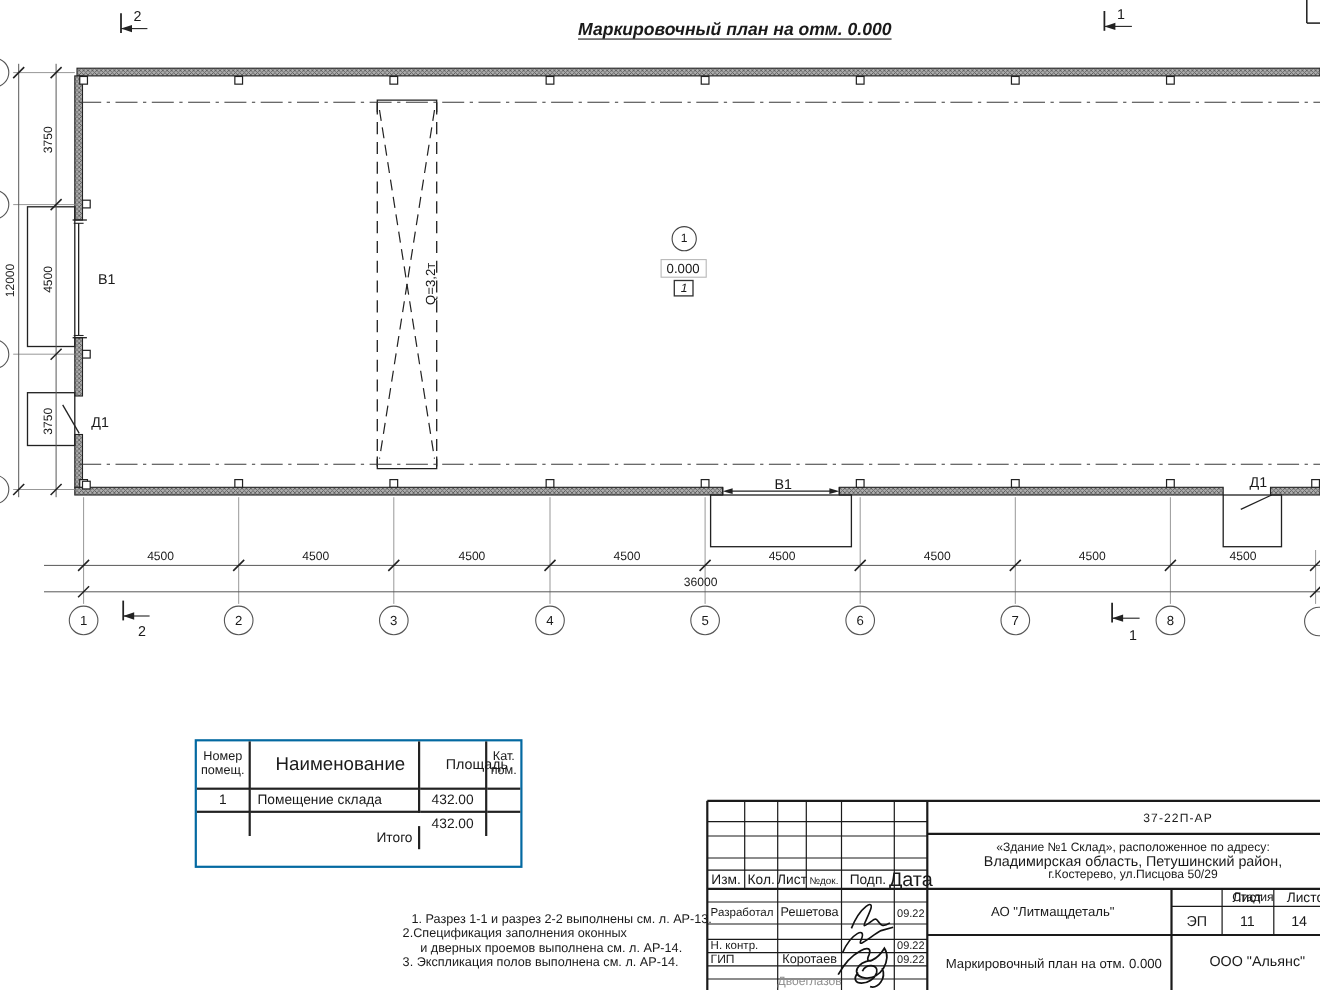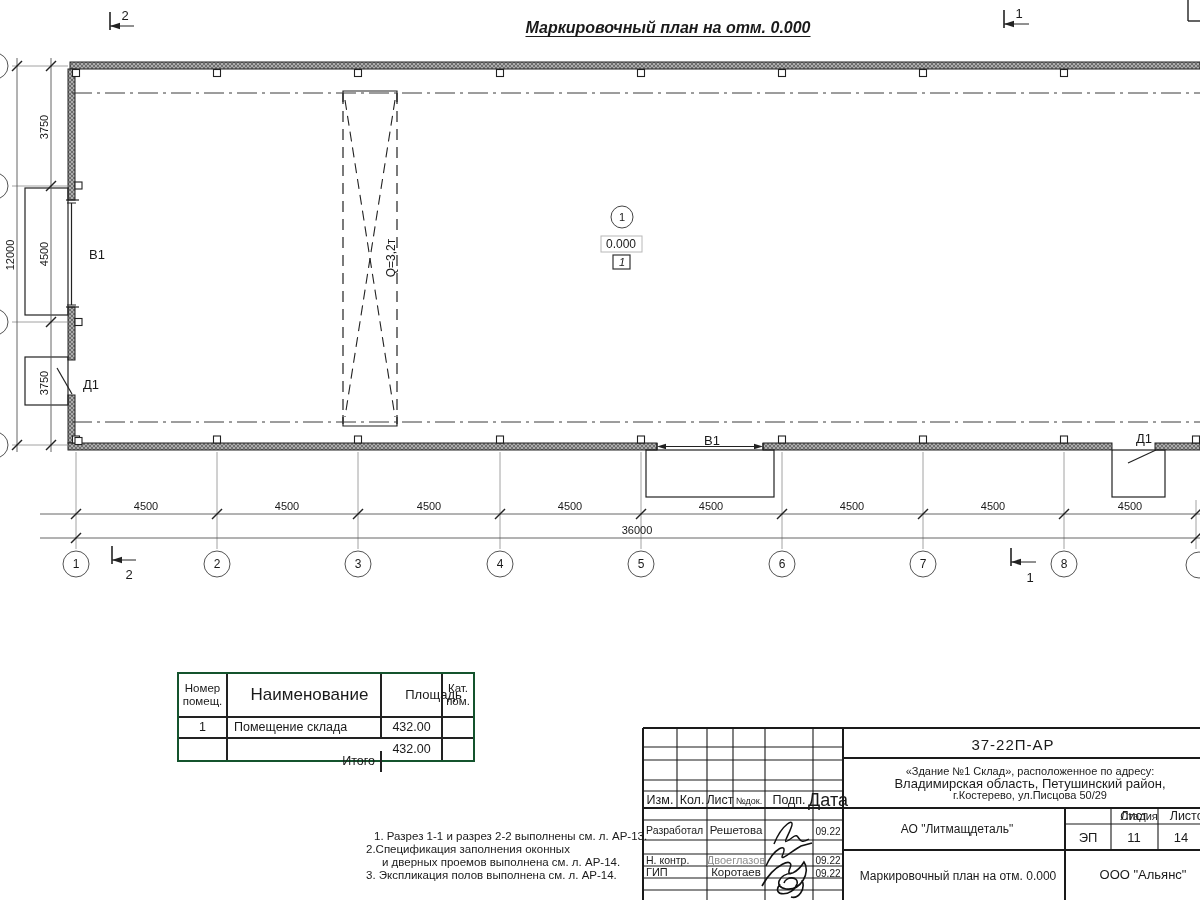--- a/index.html
+++ b/index.html
@@ -4,23 +4,23 @@
 <style>
   html,body{margin:0;padding:0;background:#fff;}
   #page{position:relative;width:1200px;height:900px;background:#ffffff;overflow:hidden;
         font-family:"Liberation Sans",sans-serif;color:#1a1a1a;}
   #plan-svg{position:absolute;left:0;top:0;}
   .t{position:absolute;transform:translate(-50%,-50%);white-space:nowrap;}
   .tv{position:absolute;transform:translate(-50%,-50%) rotate(-90deg);white-space:nowrap;}
   .tl{position:absolute;white-space:nowrap;}
   .u{text-decoration:underline;text-underline-offset:3px;}
   .it{font-style:italic;}
-  .gray{color:#8f8f8f;}
-  #spec{position:absolute;left:177px;top:672px;width:298px;height:90px;
-        border:2px solid #14532d;box-sizing:border-box;}
+  .gray{color:#8f8f8f;margin-top:32px;}
+  #spec{position:absolute;left:177px;top:672px;width:298px;height:117px;
+        border:2px solid #0369a1;box-sizing:border-box;}
   .cell{position:absolute;display:flex;align-items:center;justify-content:center;
         text-align:center;box-sizing:border-box;line-height:1.15;}
   .br{border-right:2px solid #222;}
   .bb{border-bottom:2px solid #222;}
   .left{justify-content:flex-start;padding-left:6px;}
   .right{justify-content:flex-end;padding-right:5px;}
 </style>
 </head>
 <body>
 
@@ -312,21 +312,21 @@
 <div class="t" style="left:828px;top:831px;font-size:10px;">09.22</div>
 
 <div class="tl" style="left:646px;top:854px;font-size:10.5px;">Н. контр.</div>
 <div class="t gray" style="left:736px;top:860px;font-size:11px;">Двоеглазов</div>
 <div class="t" style="left:828px;top:860px;font-size:10px;">09.22</div>
 
 <div class="tl" style="left:646px;top:866px;font-size:11px;">ГИП</div>
 <div class="t" style="left:736px;top:872px;font-size:11.5px;">Коротаев</div>
 <div class="t" style="left:828px;top:873px;font-size:10px;">09.22</div>
 
-<div class="t" style="left:1013px;top:744px;font-size:15px;letter-spacing:1px;">37-22П-АР</div>
+<div class="t" style="left:1071px;top:744px;font-size:11px;letter-spacing:1px;">37-22П-АР</div>
 <div class="t" style="left:1030px;top:771px;font-size:11px;">«Здание №1 Склад», расположенное по адресу:</div>
 <div class="t" style="left:1030px;top:783px;font-size:13px;text-align:center;">Владимирская область, Петушинский район,</div>
 <div class="t" style="left:1030px;top:795px;font-size:11px;">г.Костерево, ул.Писцова 50/29</div>
 
 <div class="t" style="left:957px;top:829px;font-size:12px;">АО "Литмащдеталь"</div>
 
 <div class="t" style="left:1139px;top:816px;font-size:11px;text-align:center;">Стадия</div>
 <div class="t" style="left:1134px;top:816px;font-size:12.5px;">Лист</div>
 <div class="t" style="left:1190px;top:816px;font-size:12.5px;">Листов</div>
 <div class="t" style="left:1088px;top:837px;font-size:13px;">ЭП</div>

